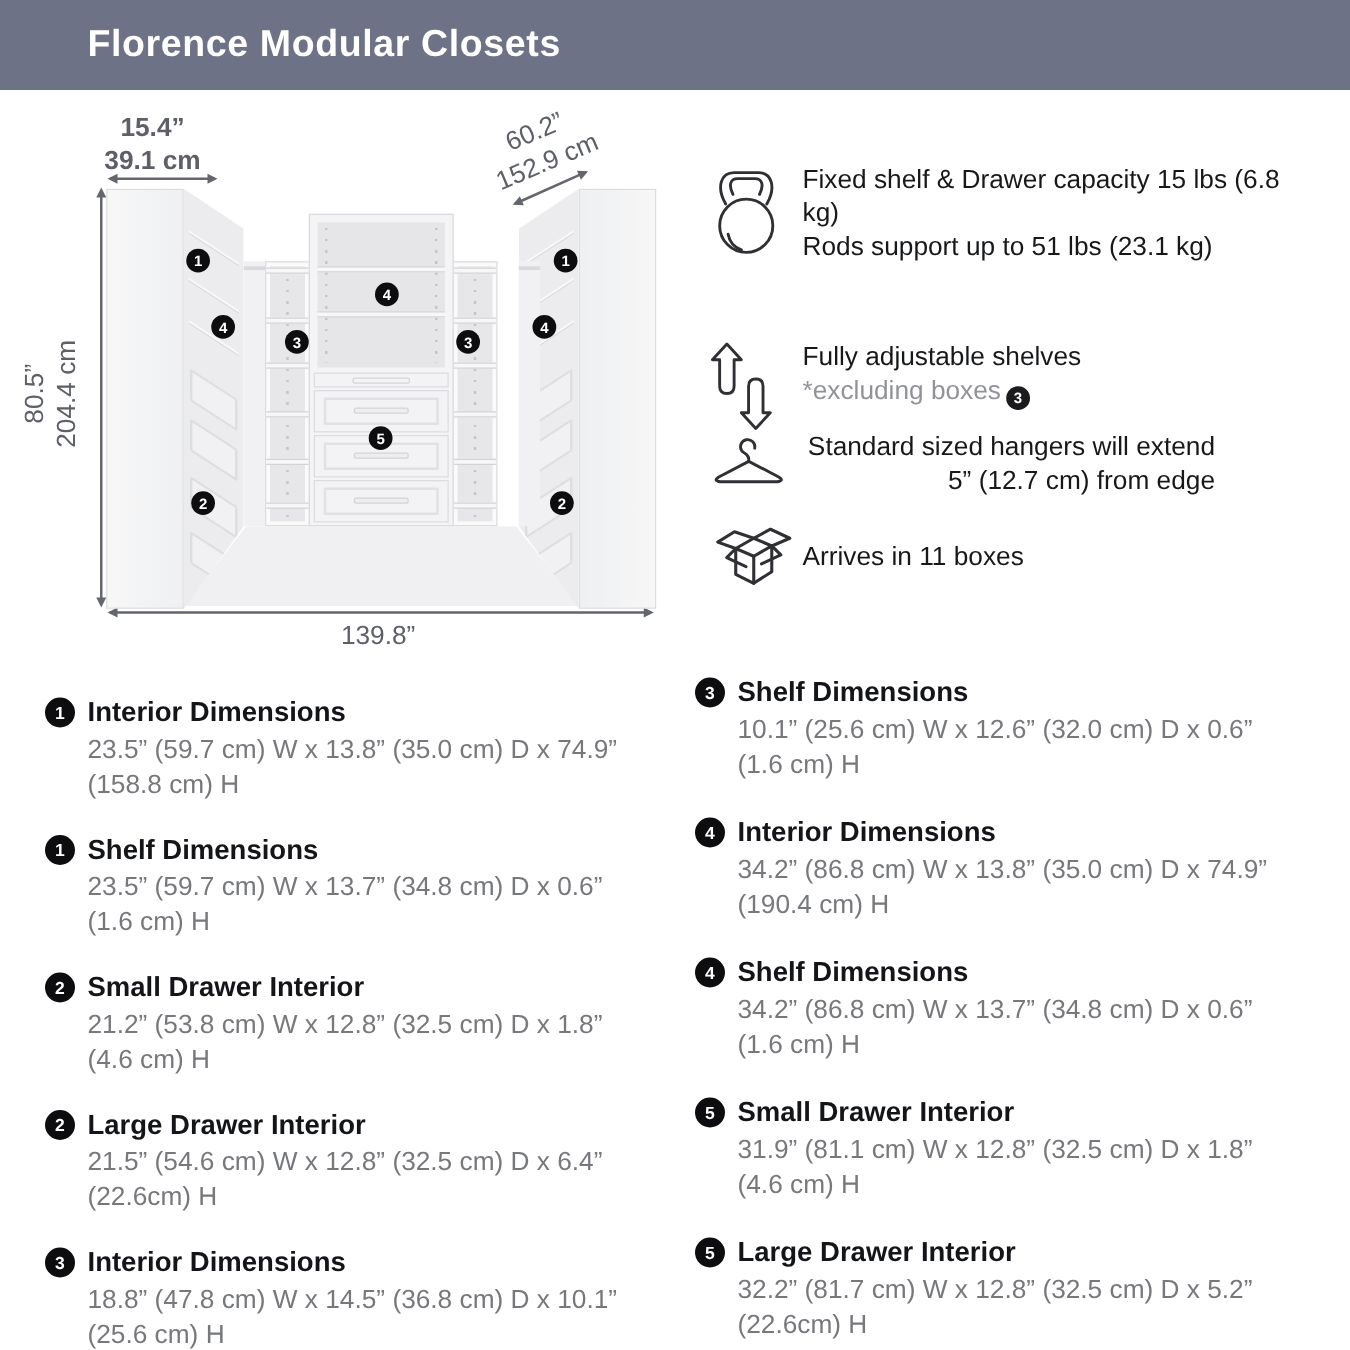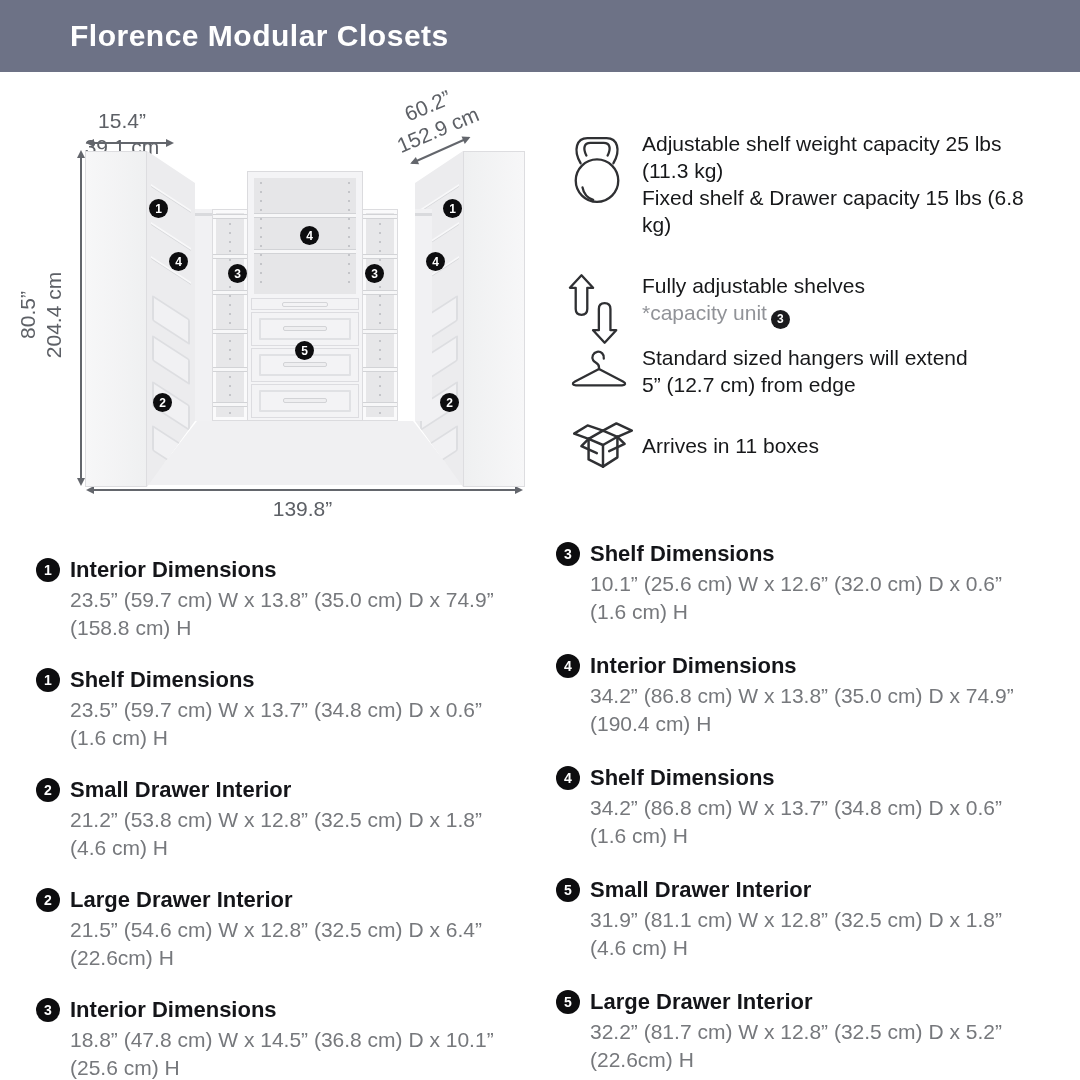--- a/index.html
+++ b/index.html
@@ -97,21 +97,21 @@
 </style>
 </head>
 <body>
 
 <div class="page">
 
   <div class="header">
     <h1>Florence Modular Closets</h1>
   </div>
 
-  <div class="dim" style="left:70px;top:108px;width:104px;">
+  <div class="dim" style="left:70px;top:90px;width:104px;font-weight:bold;">
     <div>15.4”</div>
     <div>39.1 cm</div>
   </div>
   <div class="arrow-h" style="left:88px;top:142px;width:84px;"></div>
 
   <div class="dim" style="left:368px;top:92px;width:130px;transform:rotate(-23deg);">
     <div>60.2”</div>
     <div>152.9 cm</div>
   </div>
   <div class="arrow-h" style="left:412px;top:162px;width:62px;transform:rotate(-24deg);transform-origin:left center;"></div>
@@ -219,39 +219,39 @@
   <div class="feat" style="top:130px;">
     <div class="icon-box">
       <svg width="58" height="78" viewBox="0 0 60 80">
         <path d="M13 34 C5 20 9 8 20 8 L40 8 C51 8 55 20 47 34"></path>
         <path d="M19 26 C15 18 17 13 23 13 L37 13 C43 13 45 18 41 26"></path>
         <circle cx="30" cy="52" r="22"></circle>
         <path d="M15 59 a17 17 0 0 0 11 13"></path>
       </svg>
     </div>
     <div class="txt" style="width:410px;">
-      <div>Adjustable shelf weight capacity 25 lbs (11.3 kg)</div>
       <div>Fixed shelf &amp; Drawer capacity 15 lbs (6.8 kg)</div>
+      <div>Rods support up to 51 lbs (23.1 kg)</div>
     </div>
   </div>
 
   <div class="feat" style="top:272px;">
     <div class="icon-box">
       <svg width="54" height="74" viewBox="0 0 56 76">
         <path d="M14 3 L26 16 L20 16 L20 38 Q20 44 14 44 Q8 44 8 38 L8 16 L2 16 Z"></path>
         <path d="M38 73 L50 60 L44 60 L44 38 Q44 32 38 32 Q32 32 32 38 L32 60 L26 60 Z"></path>
       </svg>
     </div>
     <div class="txt" style="width:420px;">
       <div>Fully adjustable shelves</div>
-      <div><span class="muted">*capacity unit</span><span class="mini-badge">3</span></div>
-    </div>
-  </div>
-
-  <div class="feat" style="top:344px;">
+      <div><span class="muted">*excluding boxes</span><span class="mini-badge">3</span></div>
+    </div>
+  </div>
+
+  <div class="feat" style="top:344px;text-align:right;">
     <div class="icon-box" style="padding-top:4px;">
       <svg width="62" height="46" viewBox="0 0 64 48">
         <path d="M37 11 a6 6 0 1 0 -11 2 c1.5 2.5 6 2.5 6 7 v2"></path>
         <path d="M32 22 L7 35 q-5 3 1 4 L56 39 q6 -1 1 -4 Z"></path>
       </svg>
     </div>
     <div class="txt" style="width:330px;">Standard sized hangers will extend 5” (12.7 cm) from edge</div>
   </div>
 
   <div class="feat" style="top:414px;align-items:center;">

